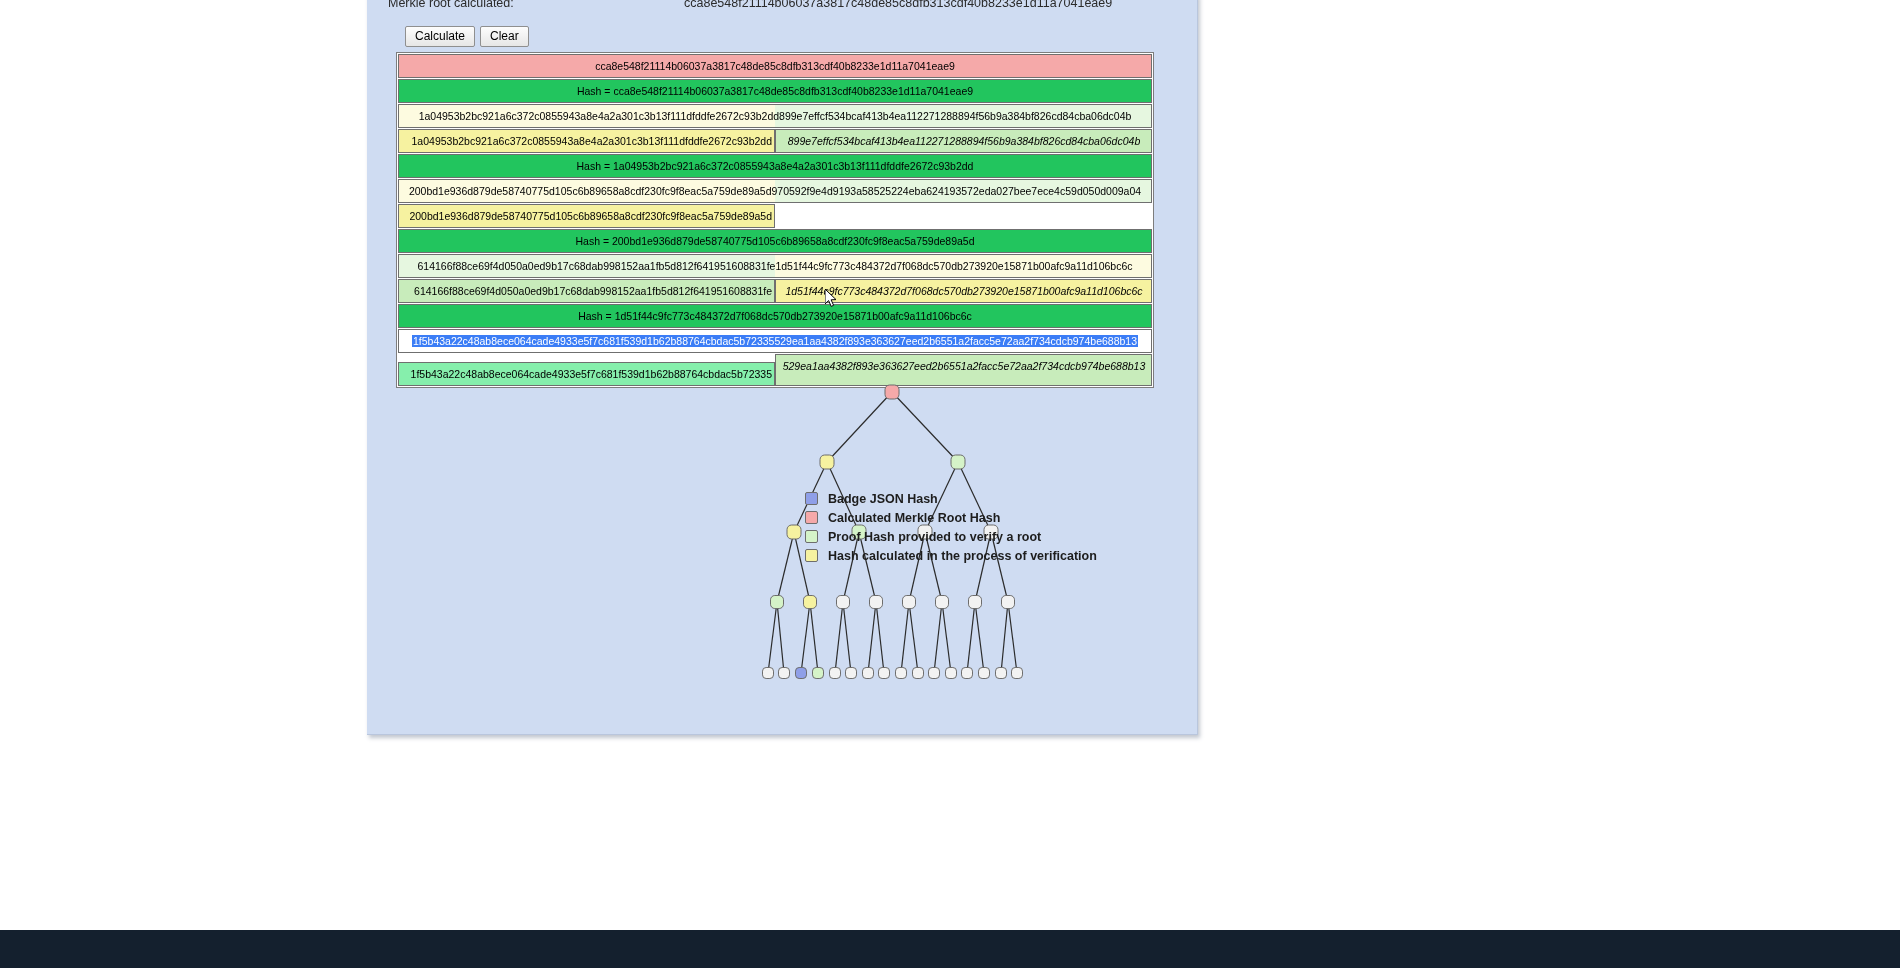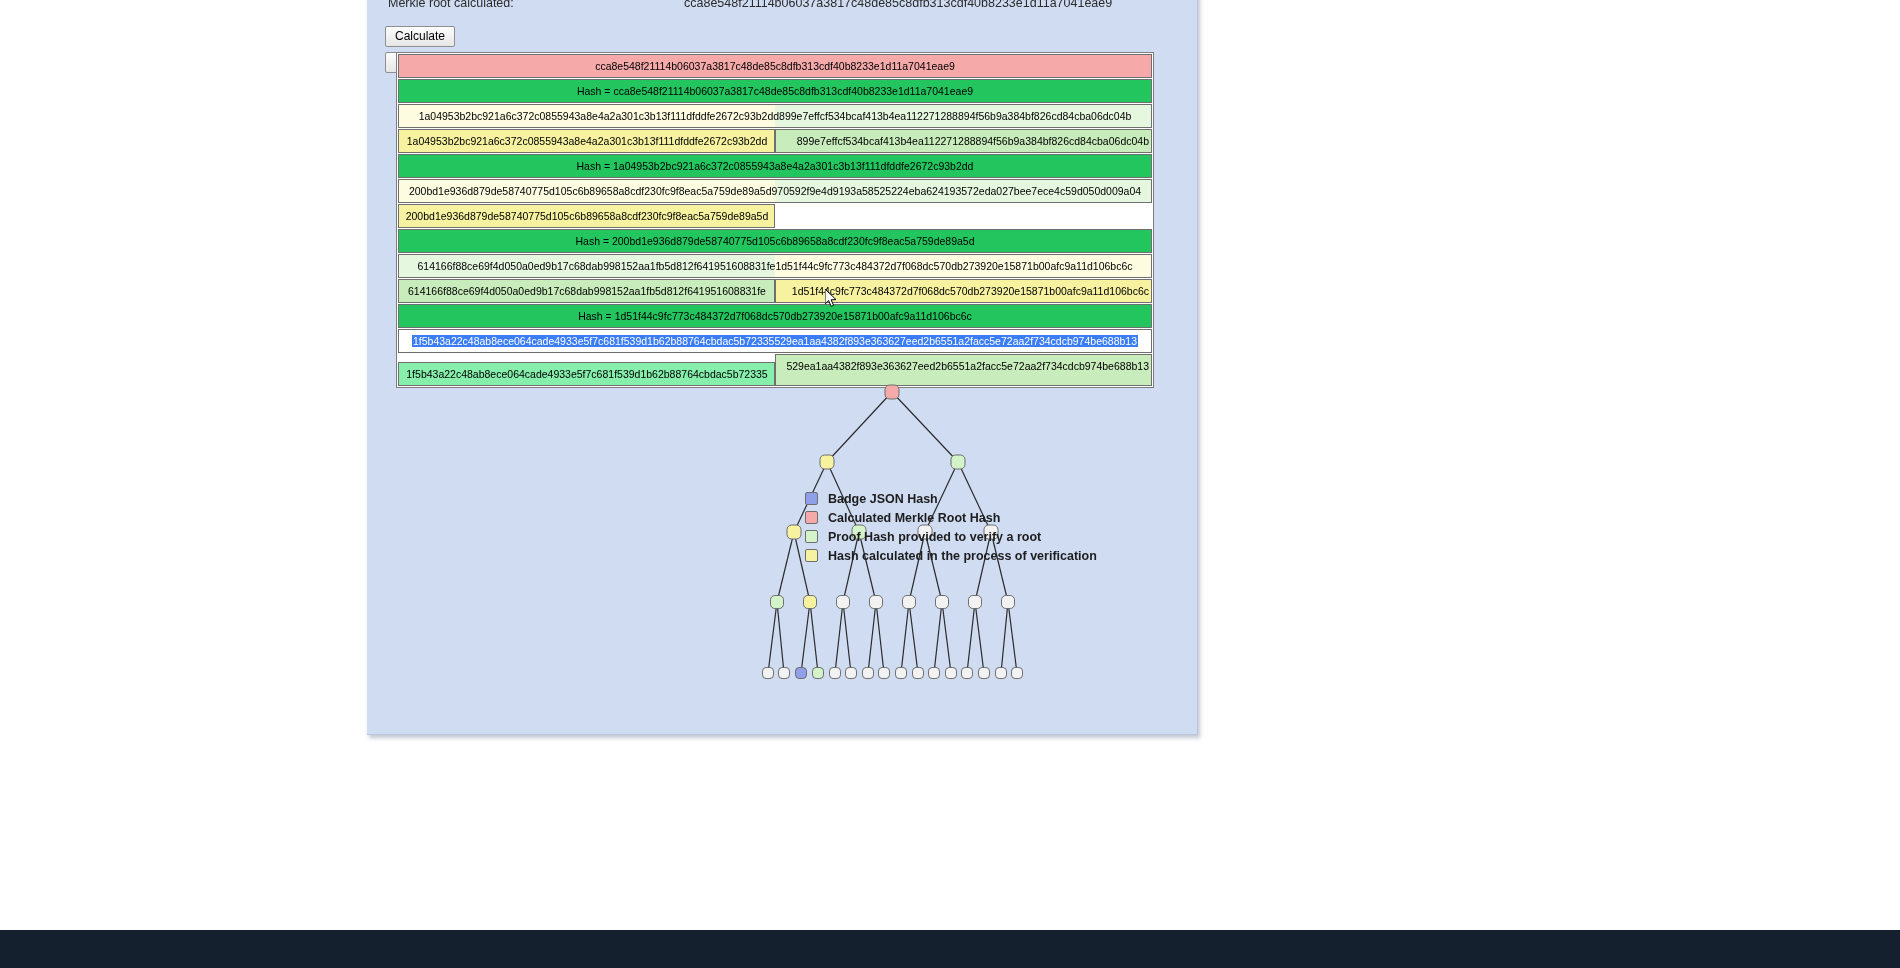--- a/index.html
+++ b/index.html
@@ -29,21 +29,21 @@
     width: 790px;
     font-size: 12.5px;
     color: #2b2b2b;
     display: flex;
     align-items: baseline;
   }
   .hdr-label { width: 296px; }
   .hdr-value { font-size: 12.5px; color: #2b2b2b; white-space: nowrap; }
 
   
-  .btnbar { position: absolute; top: 32px; left: 18px; display: flex; gap: 5px; flex-direction: column; }
+  .btnbar { position: absolute; top: 32px; left: 38px; display: flex; gap: 5px; }
   .btn {
     font-family: "Liberation Sans", sans-serif;
     font-size: 12px;
     color: #000;
     background: linear-gradient(#fdfdfd, #e6e6e6);
     border: 1px solid #8f8f8f;
     border-radius: 2px;
     padding: 2px 9px 3px 9px;
     line-height: 14px;
     cursor: pointer;
@@ -71,22 +71,22 @@
     font-size: 10.5px;
     line-height: 12px;
     color: #000;
     padding: 5px 2px 5px 2px;
     white-space: nowrap;
     overflow: hidden;
     border: 1px solid #6f6f6f;
     text-align: center;
   }
   .cell.full  { width: 100%; }
-  .cell.left  { width: 50%; text-align: center; padding-left: 3px; }
-  .cell.right { width: 50%; text-align: right; padding-left: 3px; }
+  .cell.left  { width: 50%; text-align: right; padding-left: 3px; }
+  .cell.right { width: 50%; text-align: center; padding-left: 3px; font-style: italic; }
   .c-red      { background: #f5a9a9; }
   .c-white    { background: #22c55e; }
   .c-yellow   { background: #f6f2a0; }
   .c-green    { background: #c8ecbb; }
   
   .c-concat-yg {
     background: linear-gradient(to right, #fdfbe0 0%, #fdfbe0 50%, #e6f7e0 50%, #e6f7e0 100%);
   }
   .c-concat-gy {
     background: linear-gradient(to right, #e6f7e0 0%, #e6f7e0 50%, #fdfbe0 50%, #fdfbe0 100%);

